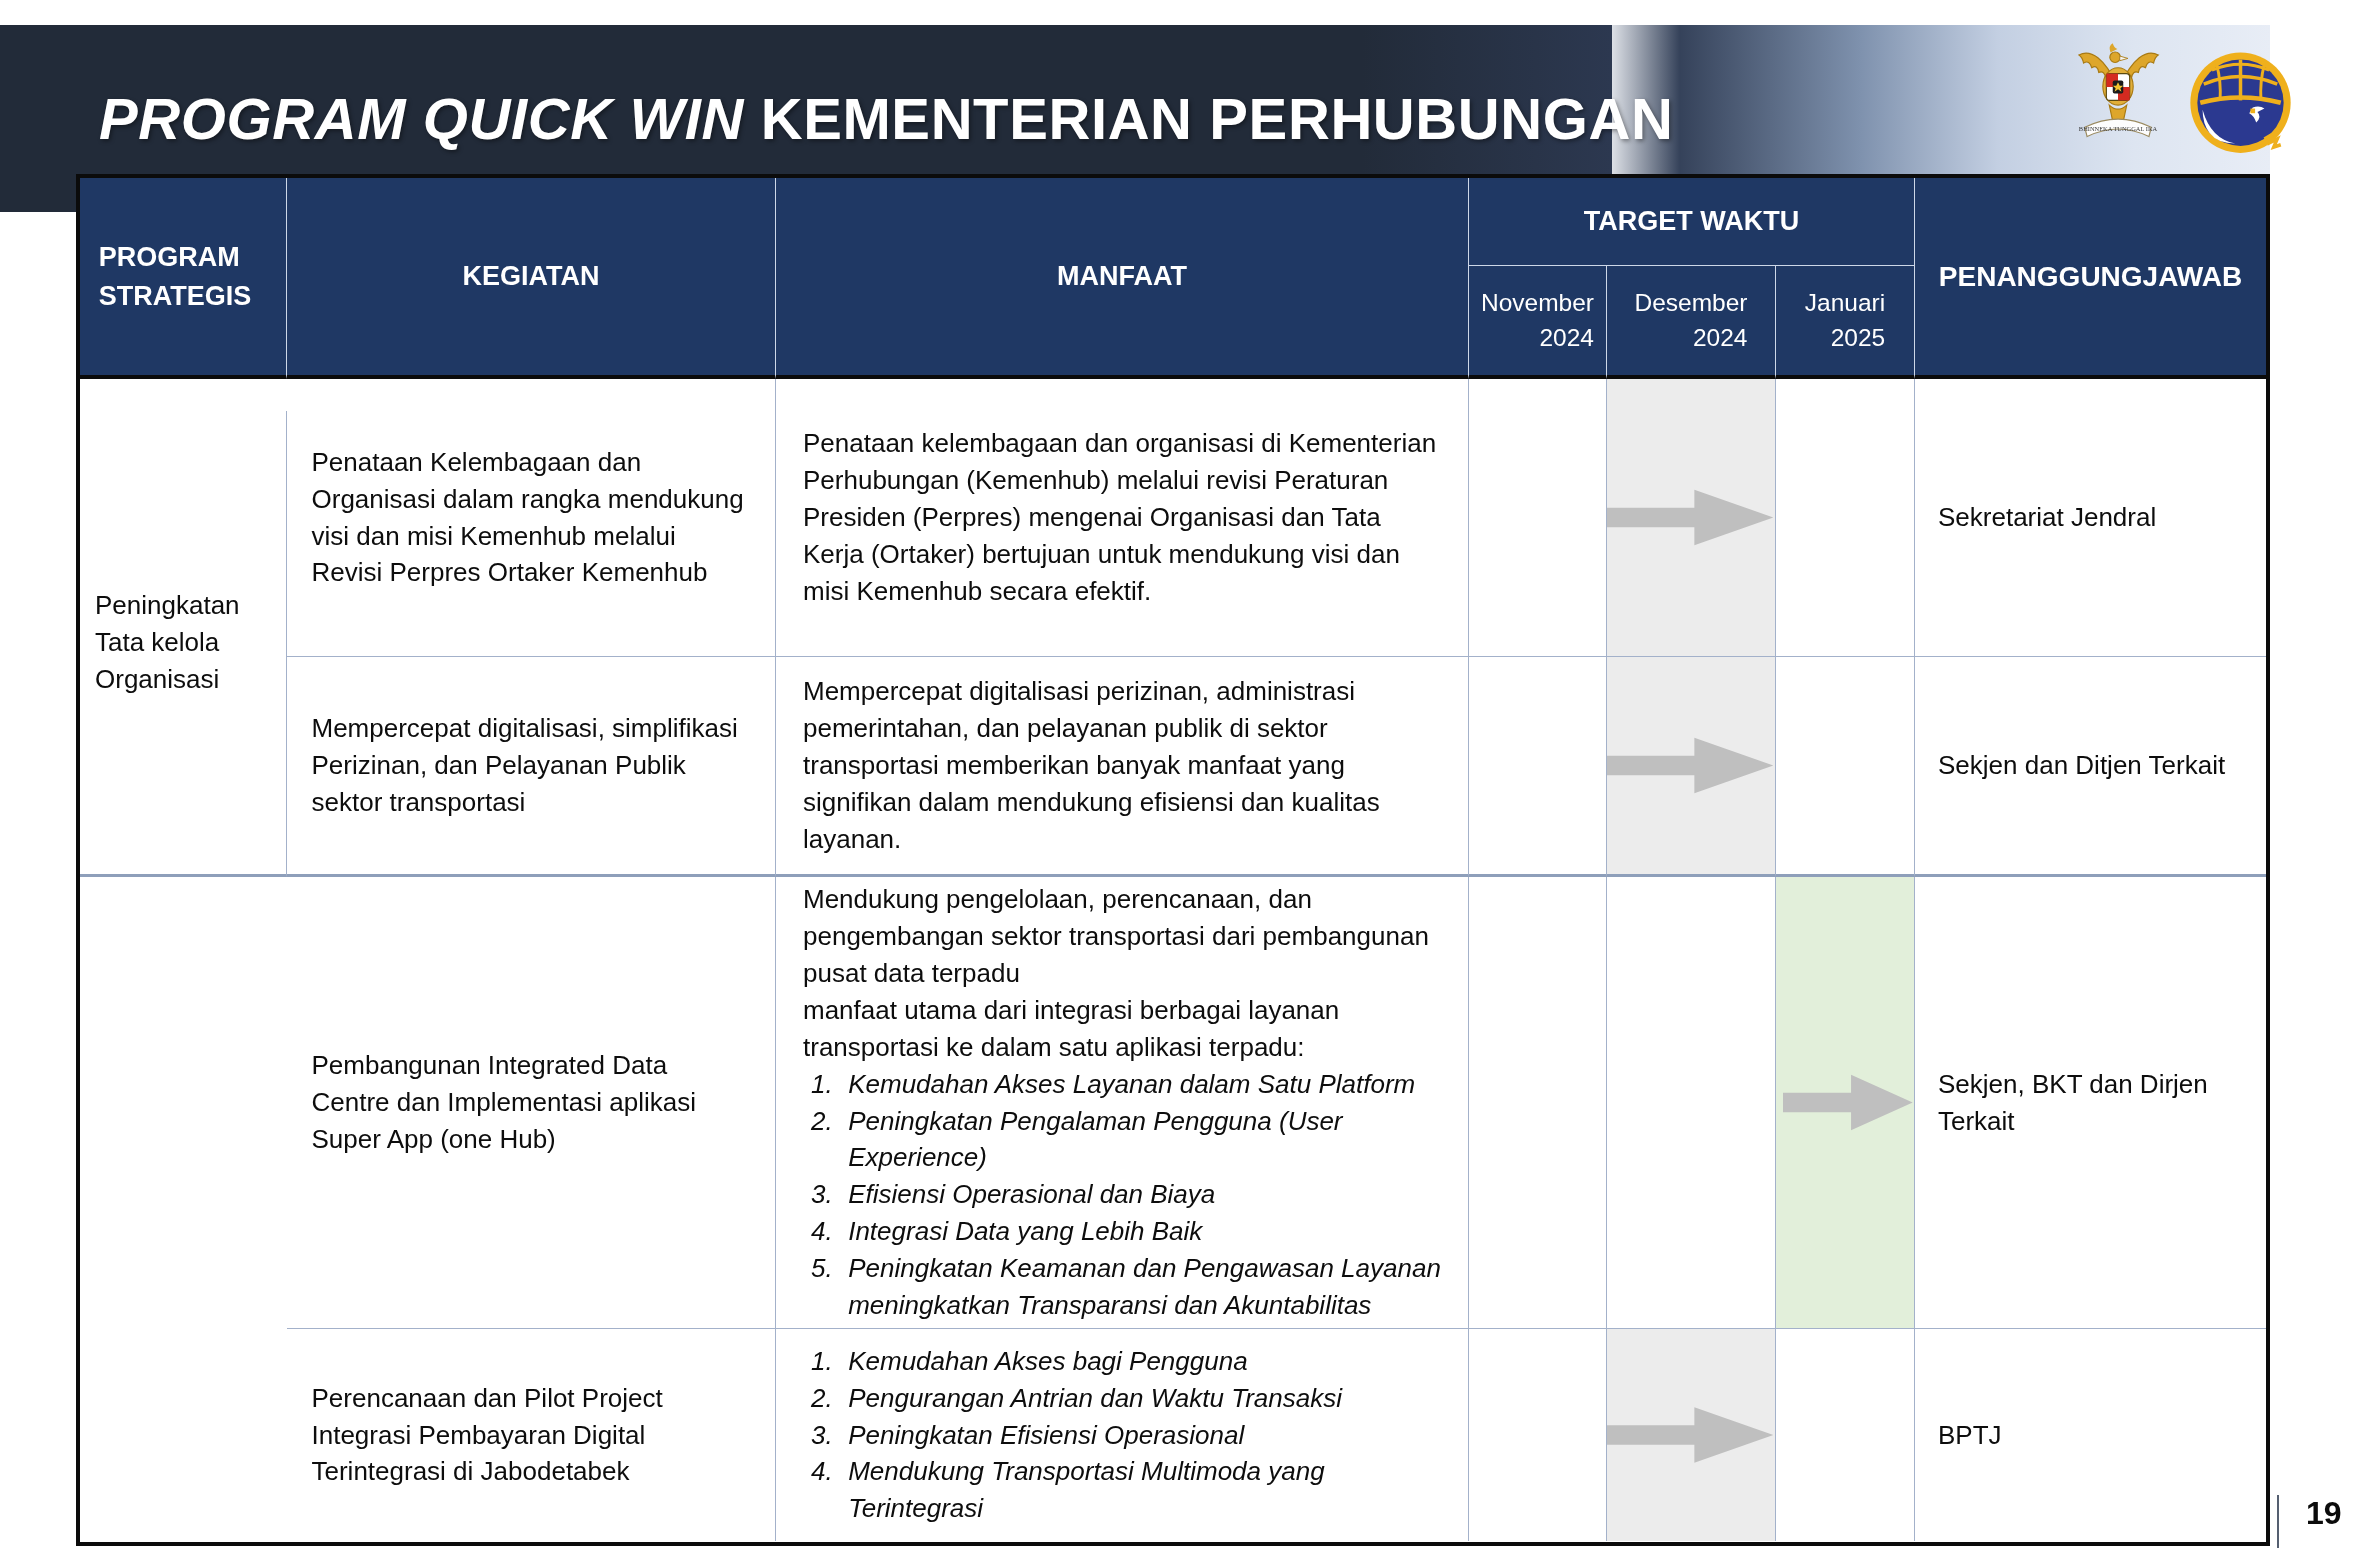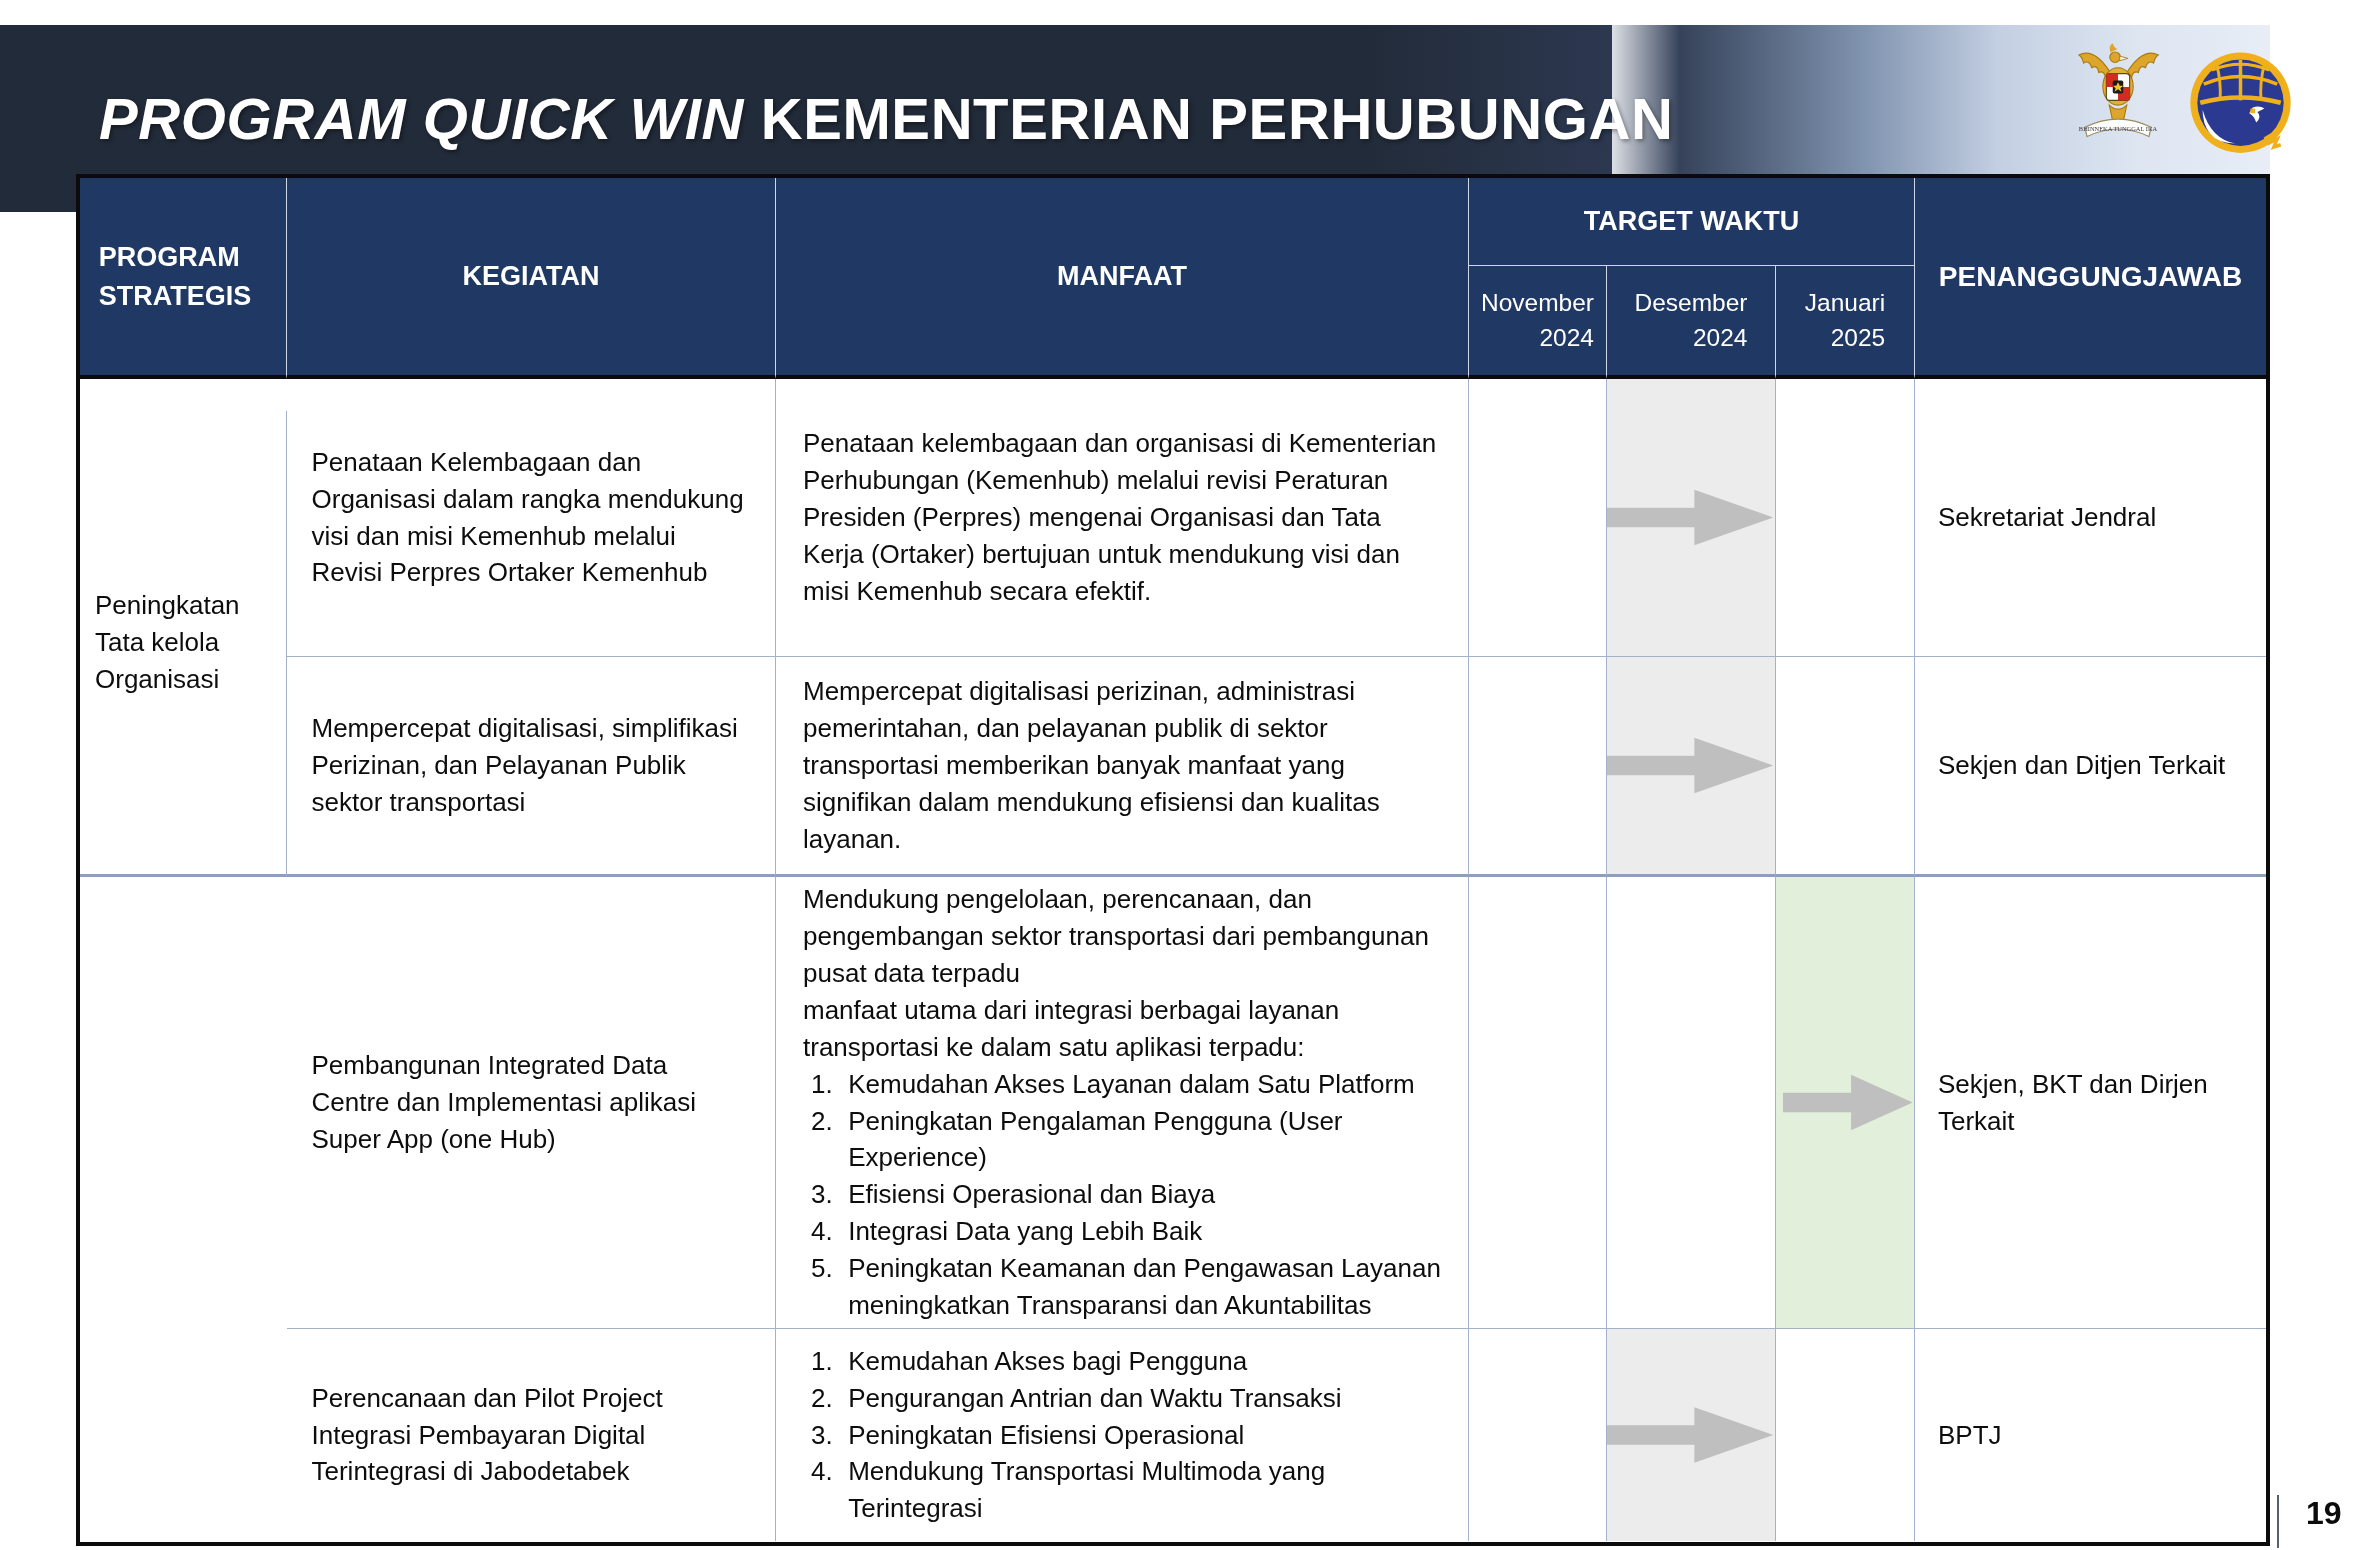--- a/index.html
+++ b/index.html
@@ -53,21 +53,21 @@
   .pj{grid-column:7;justify-content:flex-start;text-align:left;padding:11.7px 23px;border-right:none;}
   .r1{grid-row:3;} .r2{grid-row:4;} .r3{grid-row:5;} .r4{grid-row:6;}
   .span12{grid-row:3/5;margin-top:32px;} .span34{grid-row:5/7;border-bottom:none;}
   .groupline{border-bottom:3.5px solid #8e9fba;}
 
   .gray{background:#ececec;}
   .green{background:#e2efda;}
 
   .mf .inner{width:100%;}
   .pre{white-space:pre-line;}
-  ol.mlist{margin:0;padding-left:37px;}
+  ol.mlist{margin:0;padding-left:37px;font-style:italic;}
   ol.mlist li{padding-left:8.2px;}
 
   .arrow{width:100%;height:58px;background:#bfbfbf;
     clip-path:polygon(0 33%,52% 33%,52% 2%,99% 50%,52% 98%,52% 67%,0 67%);}
   .arrow.inset{width:95%;margin-left:5%;}
 
   
   .pageno{position:absolute;left:2306px;top:1495px;font-size:32px;font-weight:700;color:#0b0b0b;}
   .pagebar{position:absolute;left:2277px;top:1495px;width:1.8px;height:53px;background:#555f70;}
 </style>

